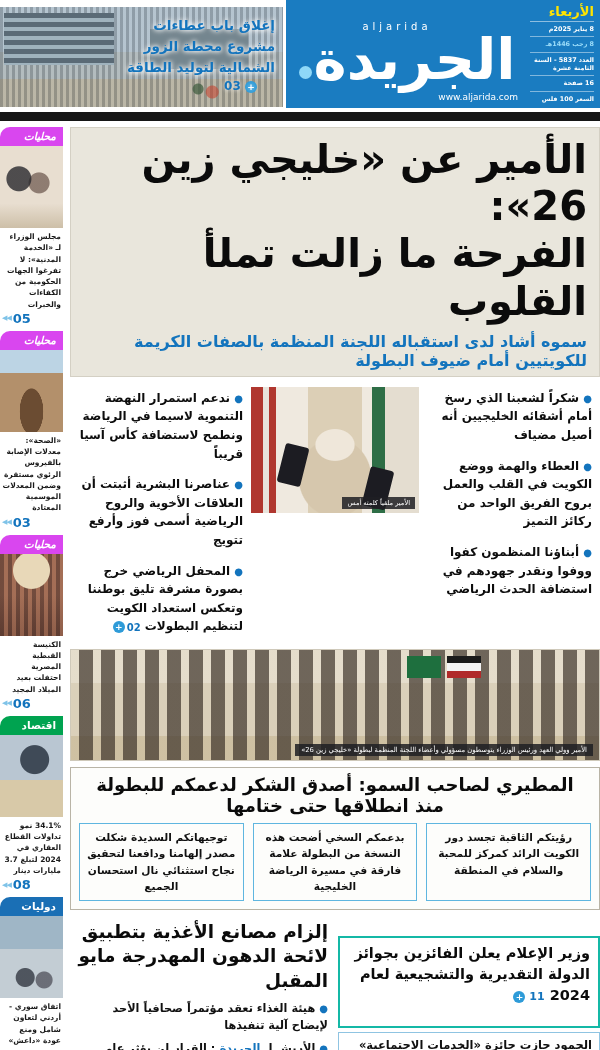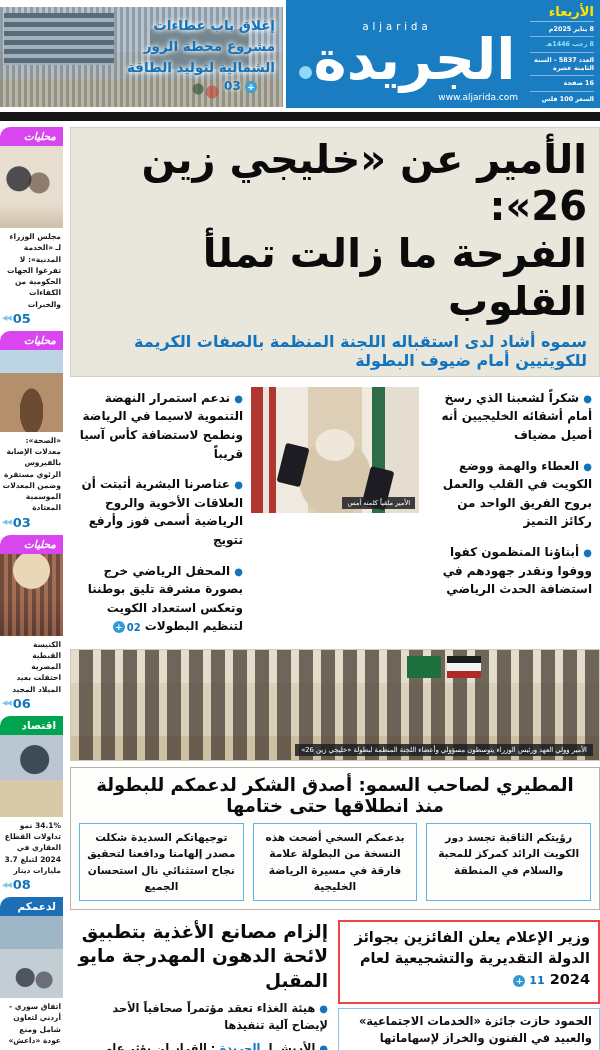--- a/index.html
+++ b/index.html
@@ -86,21 +86,21 @@
     background:linear-gradient(180deg,#1b1b1b 0 34%,#f4f4f4 34% 67%,#b02a2a 67% 100%); box-shadow:-40px 0 0 #1e6f3e; }
   .group-cap { position:absolute; bottom:4px; right:6px; background:rgba(30,30,35,.85); color:#fff; font-size:6.8px; padding:2px 6px; }
 
   .mutairi { border:1px solid #b9b4a6; margin-top:6px; padding:4px 8px 8px; background:#fdfdfb; }
   .mutairi-h { font-size:18px; font-weight:bold; text-align:center; color:#0b0b0b; padding:2px 0 7px; }
   .quotes { display:flex; gap:9px; }
   .quote { flex:1; border:1.5px solid #5fb6e0; padding:5px 6px; font-size:10.6px; font-weight:bold; text-align:center; line-height:1.55; color:#101010; }
 
   .mid { display:flex; gap:10px; margin-top:10px; padding-left:4px; }
   .awards { width:262px; flex:none; }
-  .awards-head { border:2px solid #ef4444; padding:5px 8px 12px; font-size:14.5px; font-weight:bold; line-height:1.45; text-align:right; color:#0b0b0b; }
+  .awards-head { border:2px solid #14b8a6; padding:5px 8px 20px; font-size:14.5px; font-weight:bold; line-height:1.45; text-align:right; color:#0b0b0b;margin-top:16px; }
   .awards-pg { color:#1374bd; font-size:11px; }
   .awards-sub { border:1.5px solid #8fc4e2; margin-top:4px; padding:4px 7px; font-size:11.5px; font-weight:bold; line-height:1.5; text-align:right; color:#101010; }
 
   .food { flex:1; border-left:none; padding-left:2px; }
   .food-h { font-size:18.5px; font-weight:bold; line-height:1.35; text-align:right; color:#0b0b0b; }
   .food-bullets { margin-top:7px; display:flex; flex-direction:column; gap:6px; }
   .food-bullet { font-size:11.3px; font-weight:bold; text-align:right; line-height:1.5; }
   .brand-inline { color:#1374bd; }
   .mini-pg { display:inline-flex; align-items:center; gap:2px; direction:ltr; }
   .mini-pg .pg-num { font-size:10px; }
@@ -163,21 +163,21 @@
     <div class="side-item">
       <div class="side-head c-econ">اقتصاد</div>
       <div class="side-photo sp4"></div>
       <div class="side-text">34.1% نمو تداولات القطاع العقاري في 2024 لتبلغ 3.7 مليارات دينار</div>
       <div class="side-page">
           <span class="pg-arrows">◀◀</span>
           <span class="pg-num">08</span>
         </div>
     </div>
     <div class="side-item">
-      <div class="side-head c-intl">لدعمكم</div>
+      <div class="side-head c-intl">دوليات</div>
       <div class="side-photo sp5"></div>
       <div class="side-text">اتفاق سوري - أردني لتعاون شامل ومنع عودة «داعش»</div>
       <div class="side-page">
           <span class="pg-num">12</span>
         </div>
     </div>
 
   </div>
 
   <div class="main">

